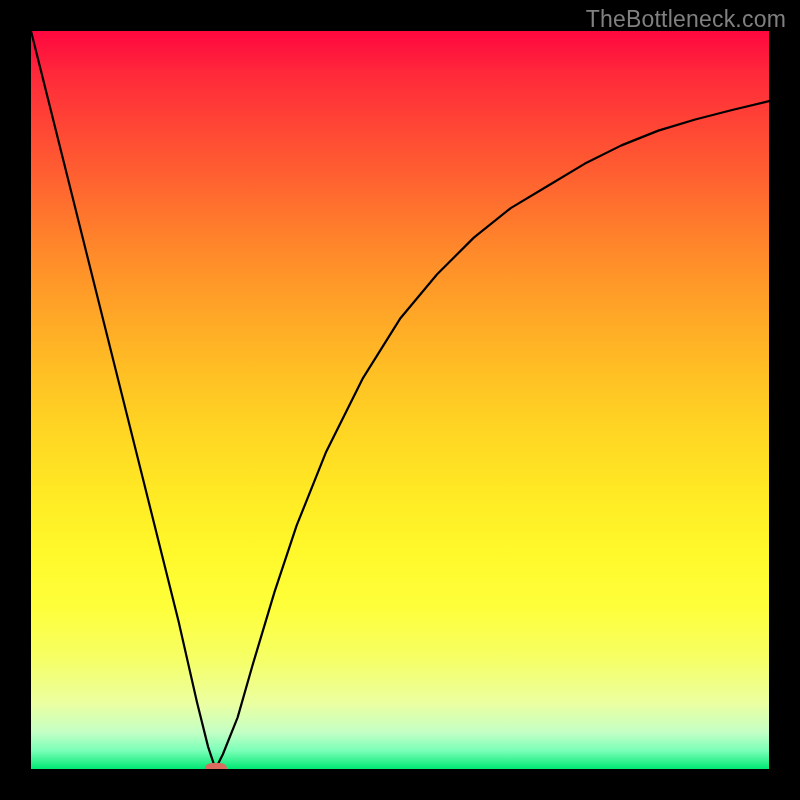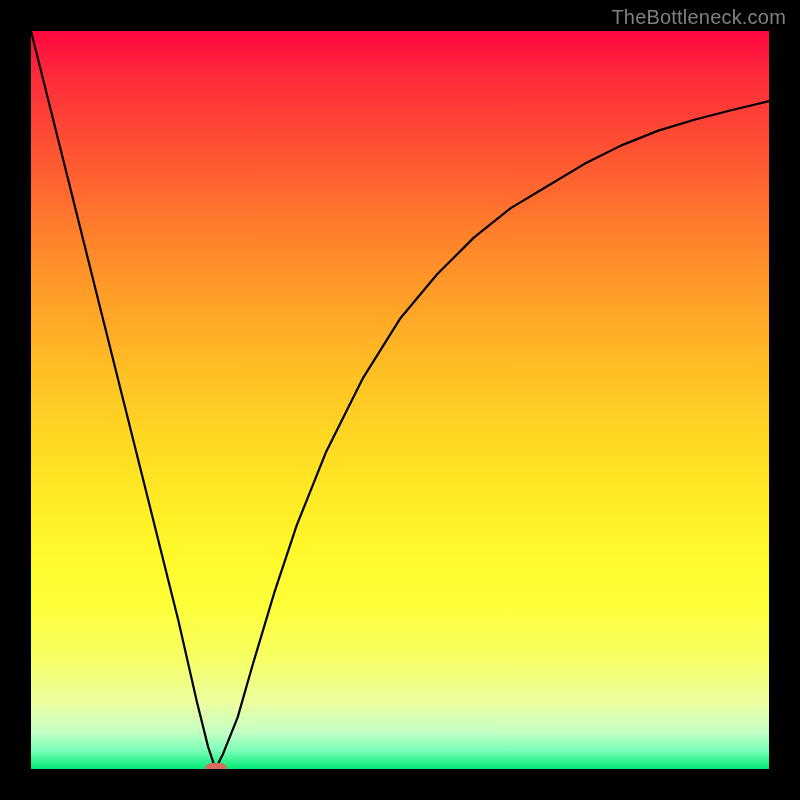--- a/index.html
+++ b/index.html
@@ -47,21 +47,21 @@
       #c4ffc5 95%,
       #7bffb8 97.5%,
       #00e874 100%
     );
   }
   .watermark {
     position: absolute;
     top: 6px;
     right: 14px;
     color: #808080;
-    font-size: 20px;
+    font-size: 23px;
     font-weight: 400;
     letter-spacing: 0.2px;
     user-select: none;
   }
   svg.curve {
     position: absolute;
     left: 0; top: 0;
     width: 100%; height: 100%;
   }
   .marker {

